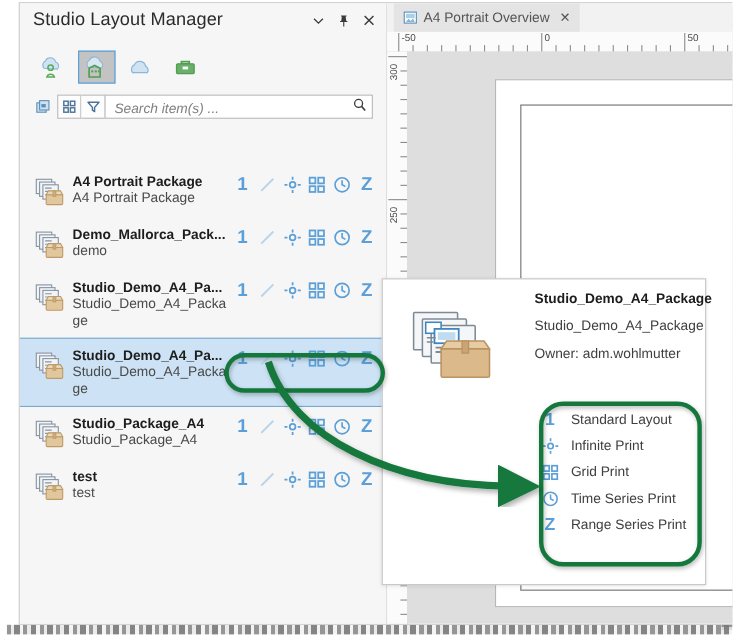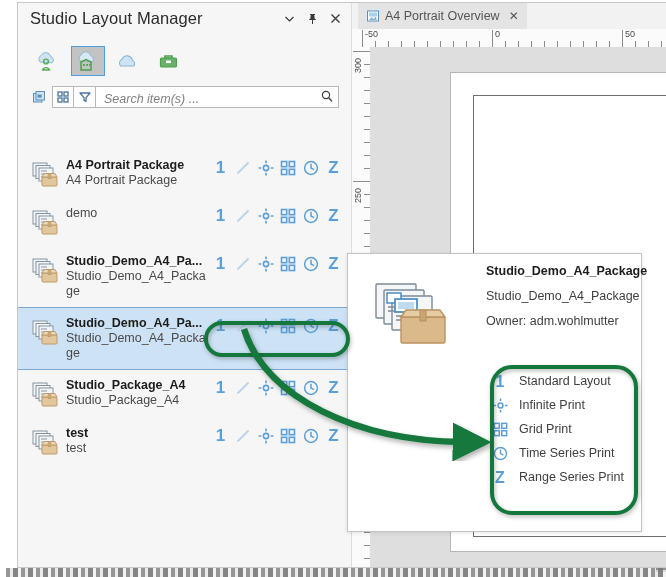--- a/index.html
+++ b/index.html
@@ -615,20 +615,21 @@
                   <rect x="3" y="3" width="14" height="13"></rect>
                   <rect x="6" y="5.5" width="14" height="13"></rect>
                   <rect x="9" y="8" width="14" height="13"></rect>
                 </g>
                 <path d="M11 11 h6 M11 14 h5 M11 17 h6" stroke="#8793a0" stroke-width="1"></path>
                 <rect x="12" y="17" width="15" height="9" rx="1" fill="#e2c79c" stroke="#bd9a68" stroke-width="1"></rect>
                 <path d="M12 17 L14 13.5 H25 L27 17 Z" fill="#ead8b8" stroke="#bd9a68" stroke-width="1"></path>
                 <rect x="18.2" y="13.5" width="2.6" height="5" fill="#cdad7d" stroke="#bd9a68" stroke-width=".8"></rect>
               </svg></span>
             <div class="row-text">
+              <div class="row-title">Demo_Mallorca_Pack...</div>
               <div class="row-sub">demo</div>
             </div>
             <div class="row-glyphs">
               <span class="glyph" title="Standard Print">
                 <span class="glyph-num" style="color:#5b9fd8">1</span>
               </span>
               <span class="glyph" title="Line Print">
                 <svg width="18" height="18" viewBox="0 0 18 18">
                   <path d="M3.5 14.5 L14.5 3.5" stroke="#b9d4ea" stroke-width="1.8" fill="none"></path>
                 </svg>

